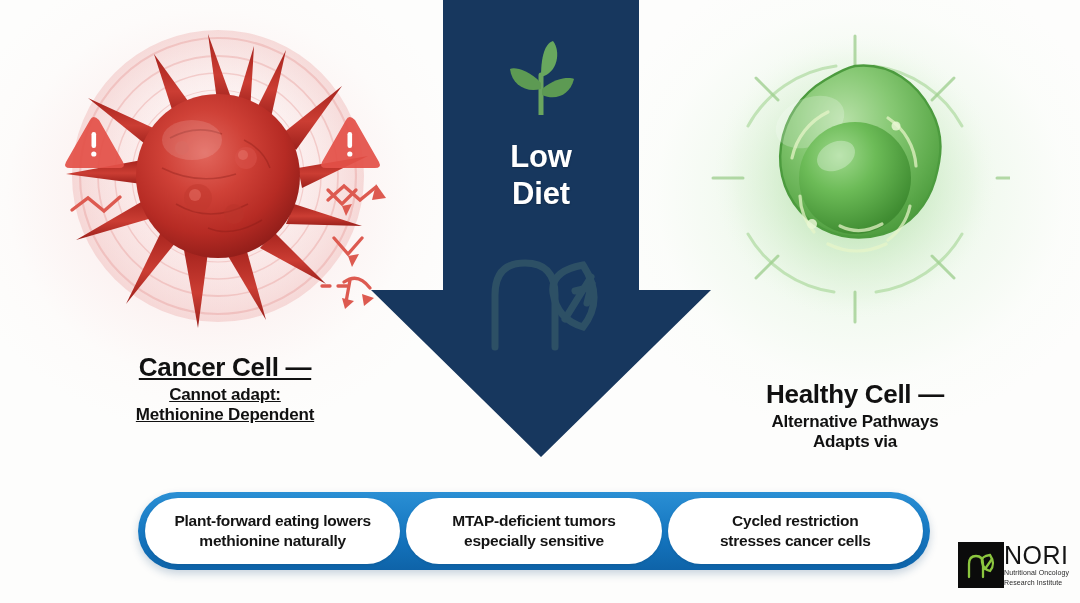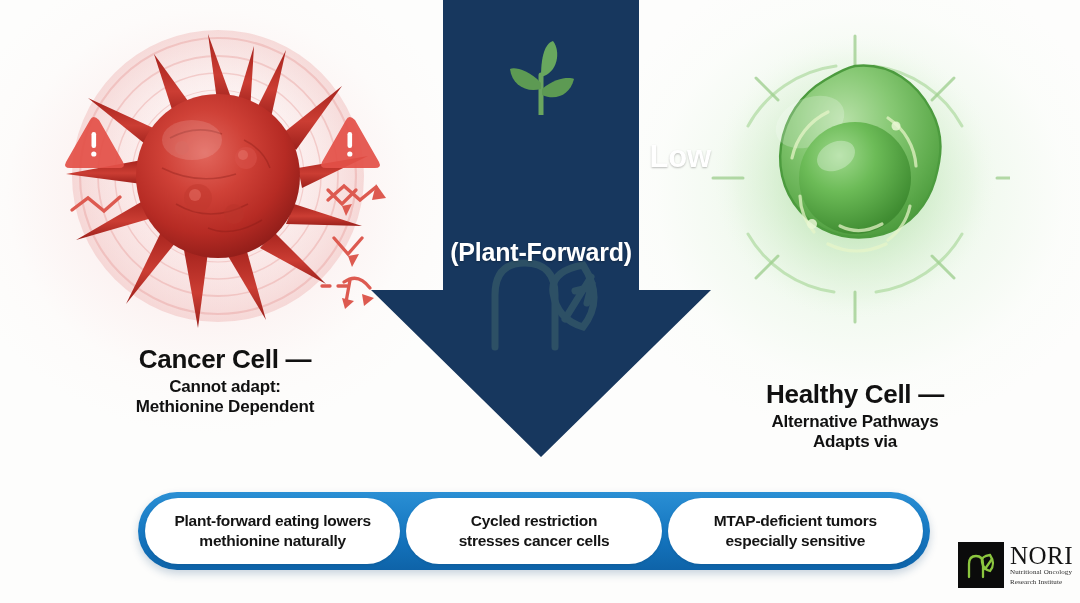--- a/index.html
+++ b/index.html
@@ -64,21 +64,21 @@
     font-weight: bold;
     letter-spacing: -0.3px;
     margin-bottom: 2px;
   }
   .caption .cap-line {
     display: block;
     font-size: 17px;
     font-weight: bold;
     letter-spacing: -0.2px;
   }
-  #cancer-caption { left: 42px; top: 344px; width: 366px; }
+  #cancer-caption { left: 42px; top: 352px; width: 366px; text-decoration: underline; }
   #healthy-caption { left: 672px; top: 344px; width: 366px; margin-top: 35px; }
 
   
   #arrow-block {
     position: absolute;
     left: 371px; top: -1px;
     width: 340px; height: 458px;
   }
   #arrow-shape { position: absolute; inset: 0; }
   .arrow-content {
@@ -89,21 +89,20 @@
     color: #ffffff;
   }
   #sprout-icon { margin-top: 42px; }
   #arrow-title {
     margin-top: 20px;
     font-size: 31px;
     font-weight: bold;
     line-height: 1.18;
     letter-spacing: -0.2px;
     text-shadow: 0 1px 2px rgba(0,0,0,0.25);
-    text-align: right;
   }
   #arrow-title span { display: block; }
   #arrow-sub {
     margin-top: 62px;
     font-size: 25px;
     font-weight: bold;
     letter-spacing: -0.2px;
     text-shadow: 0 1px 2px rgba(0,0,0,0.25);
   }
   #leaf-watermark {
@@ -155,21 +154,21 @@
     align-items: center;
   }
   #nori-mark {
     width: 46px; height: 46px;
     background: #0b0b0b;
     display: flex;
     align-items: center;
     justify-content: center;
     flex: none;
   }
-  #nori-text { margin-left: 6px; line-height: 1; font-family: Liberation Serif, serif; }
+  #nori-text { line-height: 1; }
   #nori-wordmark {
     font-size: 25px;
     letter-spacing: 0.5px;
     color: #141414;
     font-weight: normal;
     display: block;
   }
   .nori-sub {
     display: block;
     font-size: 7px;
@@ -387,38 +386,38 @@
     <div class="arrow-content">
       <svg id="sprout-icon" width="66" height="74" viewBox="0 0 66 74">
         <path d="M33 74 L33 34" stroke="#6aa55f" stroke-width="5" stroke-linecap="round"></path>
         <path d="M33 36 C33 10 39 2 45 0 C53 10 50 32 33 36 Z" fill="#68a75e"></path>
         <path d="M33 42 C20 28 6 26 2 28 C4 44 18 52 33 48 Z" fill="#5d9a53"></path>
         <path d="M34 48 C48 36 62 36 66 38 C62 54 48 60 34 54 Z" fill="#5d9a53"></path>
       </svg>
 
       <div id="arrow-title">
         <span>Low</span>
+        <span>Diet</span>
       </div>
 
-      <div id="arrow-sub">(Plant-Forward)</div>
     </div>
   </div>
 
   <div id="fact-bar">
     <div class="fact-pill">
       <span>Plant-forward eating lowers</span>
       <span>methionine naturally</span>
     </div>
     <div class="fact-pill">
+      <span>MTAP-deficient tumors</span>
+      <span>especially sensitive</span>
+    </div>
+    <div class="fact-pill">
       <span>Cycled restriction</span>
       <span>stresses cancer cells</span>
-    </div>
-    <div class="fact-pill">
-      <span>MTAP-deficient tumors</span>
-      <span>especially sensitive</span>
     </div>
   </div>
 
   <div id="nori-logo">
     <div id="nori-mark">
       <svg width="34" height="34" viewBox="0 0 34 34">
         <g fill="none" stroke="#8cc63f" stroke-width="2.3" stroke-linecap="round">
           <path d="M5 29 L5 16 q0 -8 7 -8 q7 0 7 8 L19 29"></path>
           <path d="M26 7 q6 9 0 16 q-7 -2 -8 -9 q-1 -6 8 -7 Z"></path>
           <path d="M21 21 L28 11"></path>

